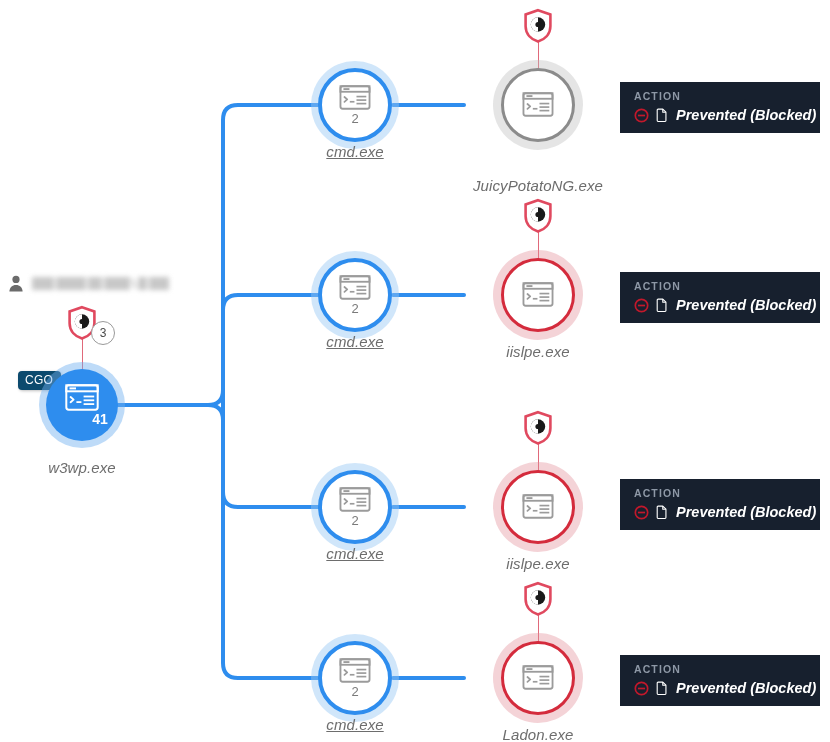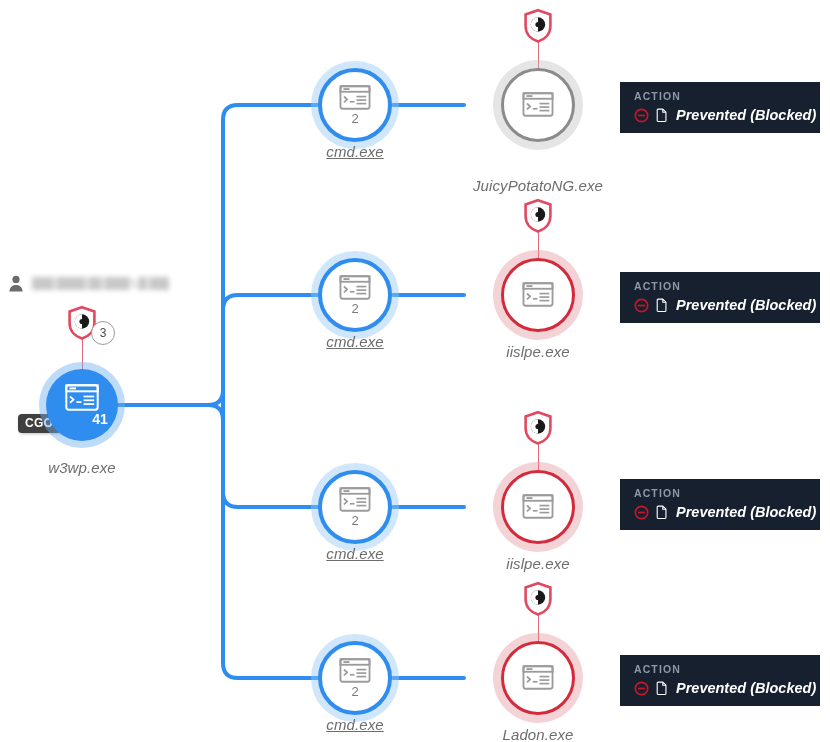--- a/index.html
+++ b/index.html
@@ -149,30 +149,29 @@
     font-size: 12px;
     display: flex;
     align-items: center;
     justify-content: center;
     line-height: 1;
   }
 
   
   .cgo-tag {
     position: absolute;
-    background: #404040;
+    background: #0c4a6e;
     color: #ffffff;
     font-size: 12px;
-    font-weight: bold;
+    font-weight: normal;
     letter-spacing: 0.3px;
     padding: 3px 8px 3px 7px;
     border-radius: 4px;
     box-shadow: 1px 1px 3px rgba(0,0,0,0.25);
     line-height: 1.1;
-    margin-top: 43px;
   }
 
   
   .user-row {
     position: absolute;
     display: flex;
     align-items: center;
     gap: 8px;
   }
   .user-icon { line-height: 0; color: #6b6b6b; }

